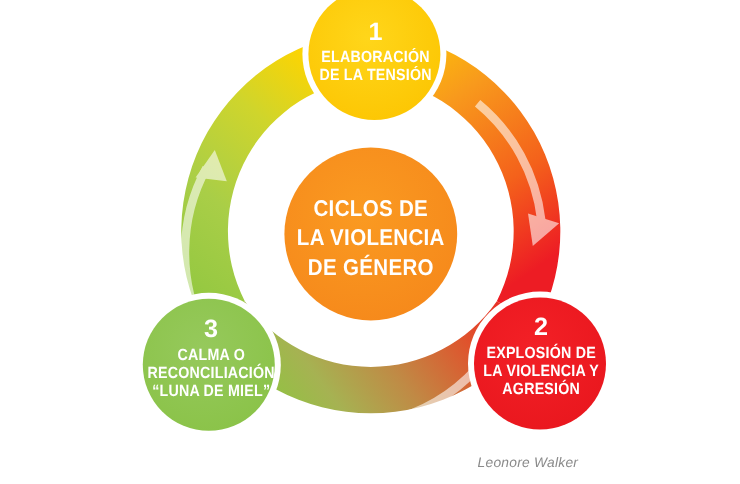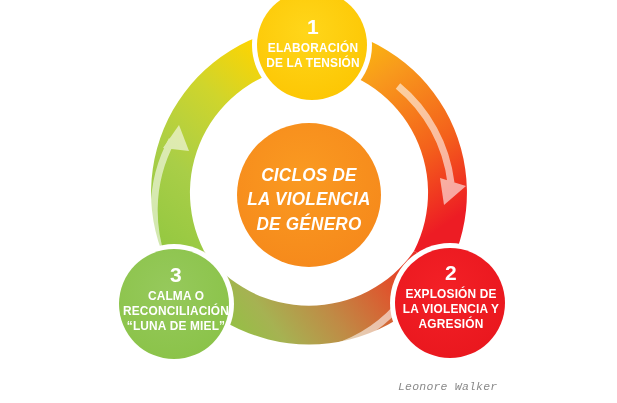--- a/index.html
+++ b/index.html
@@ -73,32 +73,31 @@
     width: 150px;
     text-align: center;
     color: #ffffff;
     font-family: "Liberation Sans", sans-serif;
     font-weight: 700;
     font-size: 19px;
     line-height: 1.28;
     letter-spacing: 0.3px;
     text-transform: uppercase;
     pointer-events: none;
-    font-style: italic;
   }
   #center-label span {
     display: block;
     transform: scaleX(0.9);
     transform-origin: center;
   }
   #attribution {
     position: absolute;
     left: 398px;
     top: 380px;
-    font-family: Liberation Mono, monospace;
+    font-family: Liberation Sans, sans-serif;
     font-style: italic;
     font-size: 11.5px;
     color: #8a8a8a;
     letter-spacing: 0.2px;
   }
 </style>
 </head>
 <body>
 
 <div id="infographic">

